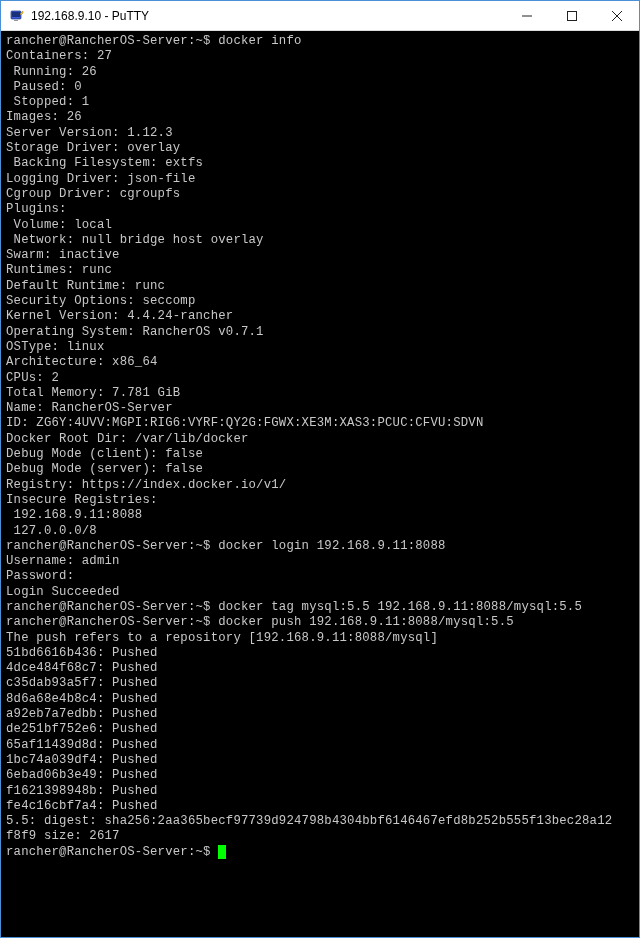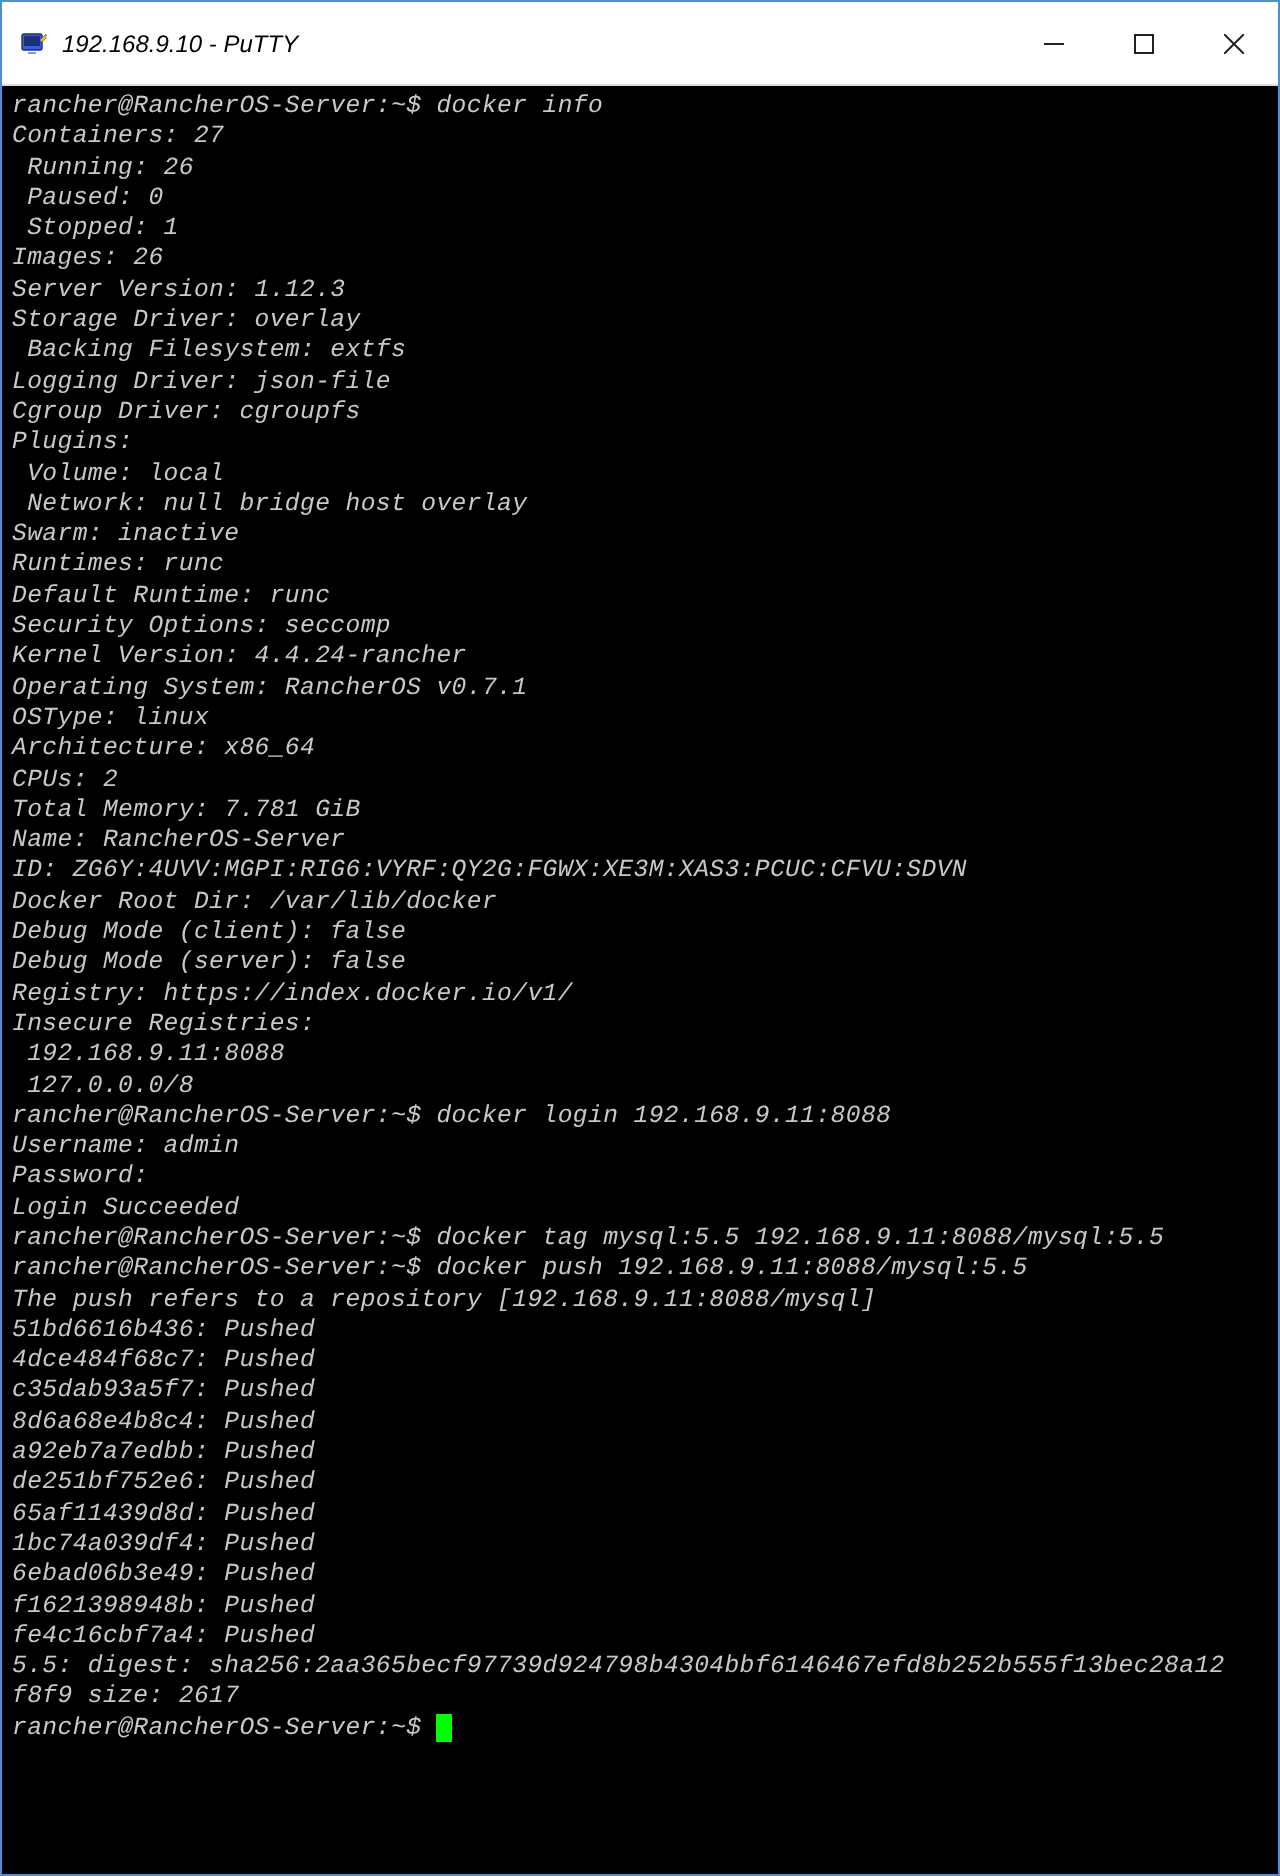--- a/index.html
+++ b/index.html
@@ -12,26 +12,25 @@
   }
   .window {
     width: 640px;
     height: 938px;
     background: #fff;
     border: 1px solid #4a90d9;
     display: flex;
     flex-direction: column;
   }
   .titlebar {
-    height: 42px;
+    height: 30px;
     background: #fff;
     display: flex;
     align-items: center;
     border-bottom: 1px solid #ddd;
-    font-style: italic;
   }
   .titlebar .app-icon {
     width: 16px;
     height: 16px;
     margin-left: 8px;
     display: inline-flex;
     align-items: center;
     justify-content: center;
   }
   .titlebar .title {
@@ -53,21 +52,20 @@
     font-size: 12px;
     color: #222;
     cursor: default;
   }
   .terminal {
     flex: 1;
     background: #000;
     color: #c8c8c8;
     font-family: "Consolas", "Courier New", monospace;
     font-size: 12.3px;
-    font-style: italic;
     line-height: 15.3px;
     padding: 3px 5px;
     white-space: pre;
     overflow: hidden;
     letter-spacing: 0.2px;
   }
   .terminal .line { display: block; white-space: pre; }
   .cursor {
     display: inline-block;
     width: 8px;

